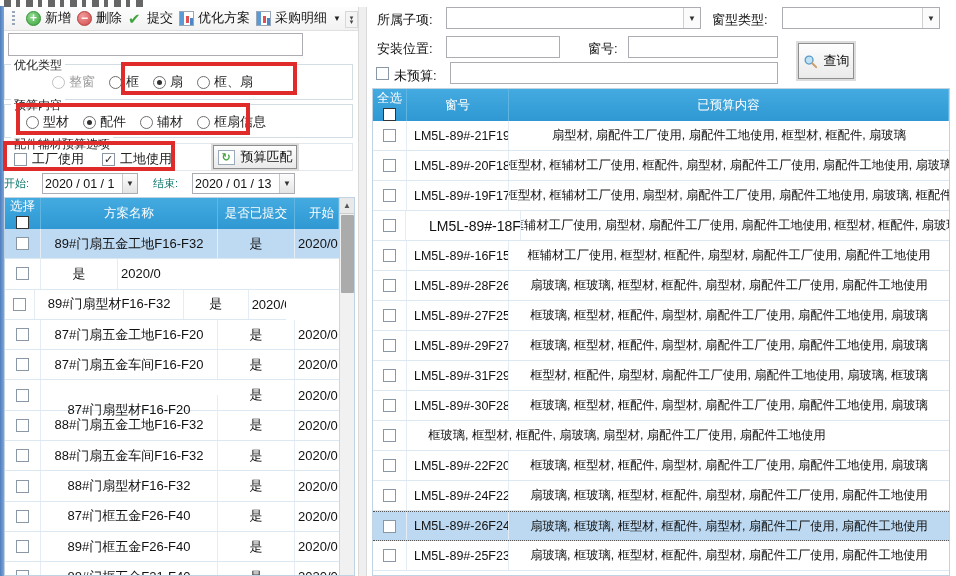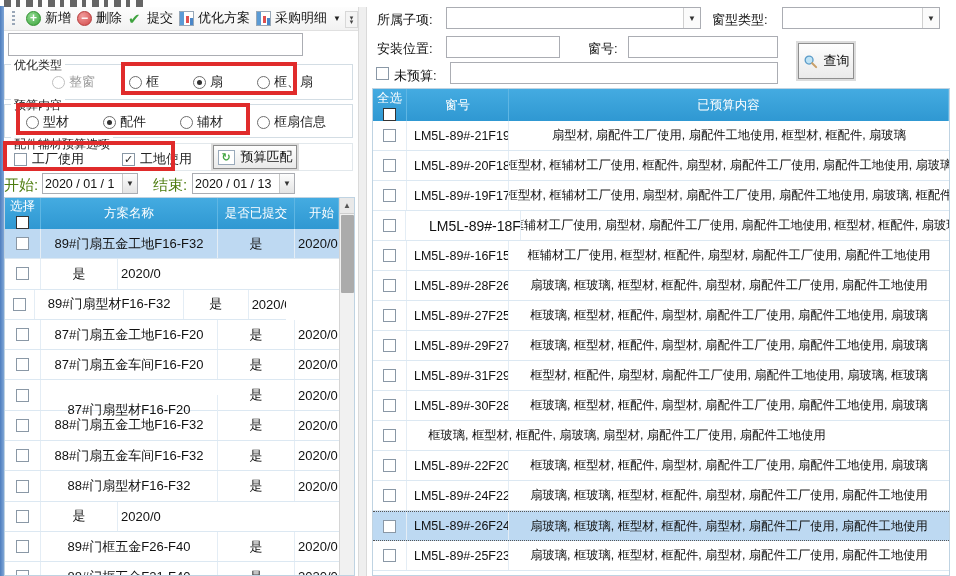--- a/index.html
+++ b/index.html
@@ -37,41 +37,41 @@
   .ic-check::after { content:"✔"; position:absolute; inset:0; color:#3FA33F; font-size:15px; line-height:15px; }
   .ic-sheet { background:#fff; border:1px solid #98A8B8; }
   .ic-sheet::before { content:""; position:absolute; left:0; top:0; width:4px; height:13px; background:#5B9BD5; }
   .ic-sheet::after { content:""; position:absolute; left:6px; bottom:2px; width:3px; height:7px; background:#E05050; box-shadow:4px 2px 0 0 #4A86C8; }
 
   
   .searchbox { position:absolute; left:8px; top:33px; width:295px; height:23px;
     border:1px solid #ABADB3; background:#fff; font-size:12px; padding:0 4px; }
   .group { position:absolute; border:1px solid #D3DDE4; background:#fff; }
   .glabel { position:absolute; top:-8px; left:6px; background:#fff; padding:0 3px; font-size:12px; color:#222; white-space:nowrap; }
-  .optrow { position:absolute; display:flex; align-items:flex-end; font-size:13px; color:#222;gap:20px; }
+  .optrow { position:absolute; display:flex; align-items:flex-end; font-size:13px; color:#222; }
   .radio { display:inline-flex; align-items:center; gap:4px; margin-right:14px; white-space:nowrap; }
   .rdot { width:13px; height:13px; border:1px solid #6E6E6E; border-radius:50%; background:#fff; position:relative; flex:none; }
   .rdot.on::after { content:""; position:absolute; inset:3px; border-radius:50%; background:#303030; }
   .radio.dis { color:#9B9B9B; }
   .radio.dis .rdot { border-color:#BFBFBF; }
   .cbox { width:13px; height:13px; border:1px solid #8A98A6; background:#fff; display:inline-flex;
     align-items:center; justify-content:center; font-size:11px; color:#222; line-height:1; flex:none; }
   .cblab { display:inline-flex; align-items:center; gap:5px; margin-right:18px; white-space:nowrap; font-size:13px; }
 
   .annot { position:absolute; border:4px solid #E02B2B; z-index:30; pointer-events:none; }
 
   .btn3d { position:absolute; display:flex; align-items:center; justify-content:center; gap:6px;
     background:linear-gradient(#FEFEFE,#EAEAEA); border:1px solid #8E8E8E; outline:2px solid #DCDCDC;
     font-size:13px; color:#111; cursor:default; }
 
   .ic-match { width:17px; height:15px; position:relative; background:#fff; border:1px solid #9AAABB; }
   .ic-match::after { content:"↻"; position:absolute; inset:0; color:#3FA33F; font-weight:bold; font-size:11px; line-height:13px; text-align:center; }
   .ic-mag { width:15px; height:15px; }
 
-  .datelab { position:absolute; font-size:15px; color:#4d7c0f; white-space:nowrap; }
+  .datelab { position:absolute; font-size:11px; color:#0f766e; white-space:nowrap; }
   .datebox { position:absolute; height:21px; border:1px solid #ABADB3; background:#fff;
     display:flex; align-items:center; font-size:12.5px; color:#111; padding-left:2px; }
   .datebox .dar { margin-left:auto; width:15px; height:100%; background:linear-gradient(#FDFDFD,#E4E4E4);
     border-left:1px solid #C8C8C8; display:flex; align-items:center; justify-content:center; font-size:8px; color:#333; }
 
   
   .tbl { position:absolute; overflow:hidden; border:1px solid #BFD3E2; background:#fff; }
   .thead { display:flex; color:#fff; background:linear-gradient(#44ABE1,#2F98D2); }
   .th { display:flex; align-items:center; justify-content:center; font-size:12.5px; border-right:1px solid #5FB6E3; overflow:hidden; white-space:nowrap; }
   .th.sel { flex-direction:column; justify-content:center; gap:1px; }
@@ -282,20 +282,21 @@
             <span class="cbox"></span>
           </div>
           <div class="cell" style="width:177px;">88#门扇型材F16-F32</div>
           <div class="cell" style="width:77px;">是</div>
           <div class="cell" style="width:44px;justify-content:flex-start;padding-left:3px;border-right:none;">2020/0</div>
         </div>
         <div class="row" style="height: 30.3px; width: 334px;">
           <div class="cell" style="width:36px;">
             <span class="cbox"></span>
           </div>
+          <div class="cell" style="width:177px;">87#门框五金F26-F40</div>
           <div class="cell" style="width:77px;">是</div>
           <div class="cell" style="width:44px;justify-content:flex-start;padding-left:3px;border-right:none;">2020/0</div>
         </div>
         <div class="row" style="height: 30.3px; width: 334px;">
           <div class="cell" style="width:36px;">
             <span class="cbox"></span>
           </div>
           <div class="cell" style="width:177px;">89#门框五金F26-F40</div>
           <div class="cell" style="width:77px;">是</div>
           <div class="cell" style="width:44px;justify-content:flex-start;padding-left:3px;border-right:none;">2020/0</div>

